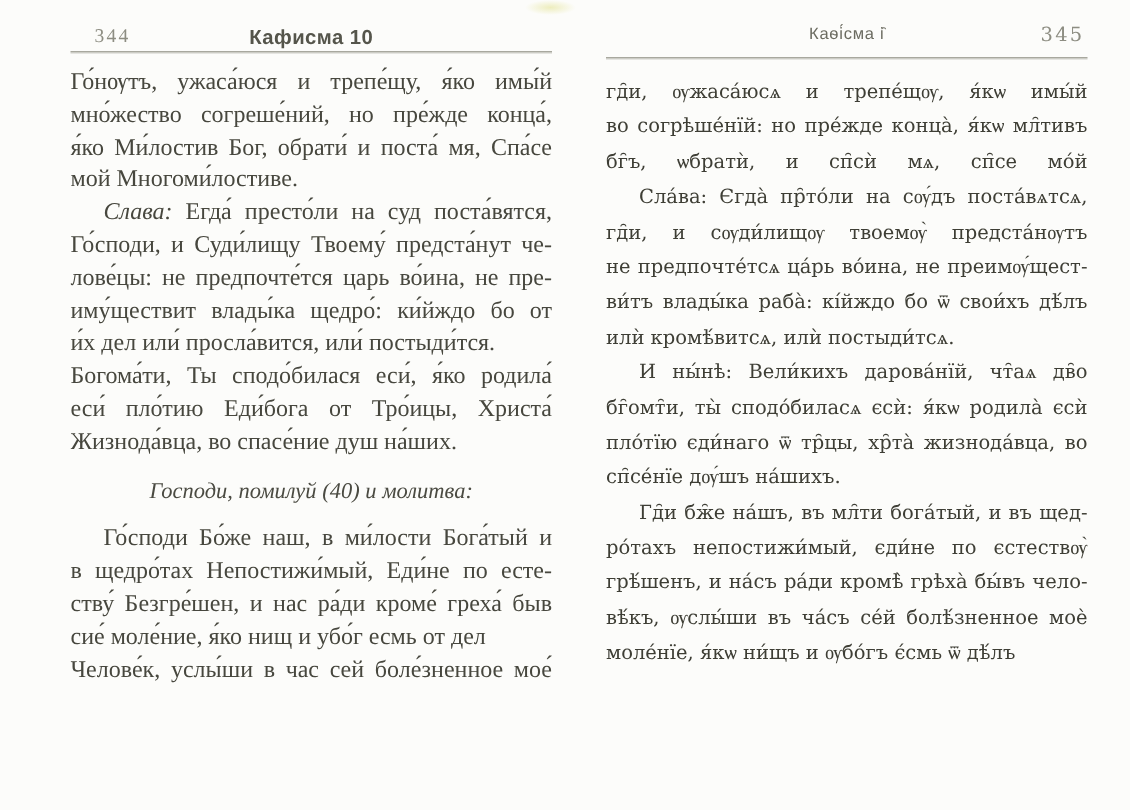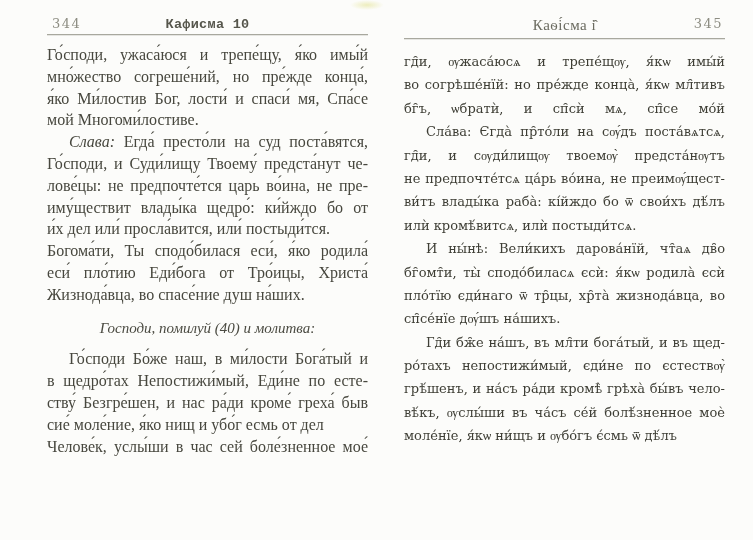--- a/index.html
+++ b/index.html
@@ -13,33 +13,33 @@
   .page { position: absolute; top: 0; height: 540px; }
   .page-left  { left: 47px;  width: 321px; }
   .page-right { left: 404px; width: 321px; }
 
   .hdr { position: absolute; top: 16px; left: 0; right: 0; height: 18px; }
   .pnum {
     position: absolute; top: 0;
     font-family: "DejaVu Serif", serif;
     font-size: 13px; color: #8d8d82; letter-spacing: 1.5px;
   }
-  .page-left  .pnum { left: 5px; }
+  .page-left  .pnum { left: 16px; font-family: Liberation Serif, serif; }
   .page-right .pnum { right: 2px; }
   .htitle {
     position: absolute; left: 0; right: 0; top: 1px;
     text-align: center;
   }
   .page-left .htitle {
-    font-family: Liberation Mono, monospace;
+    font-family: Liberation Sans, sans-serif;
     font-weight: bold; font-size: 13.5px; color: #55554b; letter-spacing: .3px;
   }
   .page-right .htitle {
-    font-family: Liberation Serif, serif;
-    font-size: 15px; color: #6b6b60; letter-spacing: .5px;
+    font-family: Liberation Sans, sans-serif;
+    font-size: 11px; color: #6b6b60; letter-spacing: .5px;
   }
   .rule { position: absolute; left: 0; right: 0; height: 1px; background: #a8a89e; box-shadow: 0 1px 0 rgba(160,160,150,.25); }
   .page-left  .rule { top: 34px; }
   .page-right .rule { top: 38px; }
 
   .pbody { position: absolute; left: 0; right: 0; }
   .page-left  .pbody { top: 44px; font: 16px/21.8px "Liberation Serif", serif; color: #47473e; }
   .page-right .pbody { top: 50px; font: 13px/23.4px "DejaVu Serif", serif; color: #3e3e35; }
 
   .line {
@@ -67,23 +67,23 @@
 
 <div class="spread">
 
   <div class="page page-left">
     <div class="hdr">
       <span class="pnum">344</span>
       <span class="htitle">Кафисма 10</span>
     </div>
     <div class="rule"></div>
     <div class="pbody">
-        <div class="line">Го́споди, ужаса́юся и трепе́щу, я́ко имы́й</div>
+        <div class="line">Го́нѹтъ, ужаса́юся и трепе́щу, я́ко имы́й</div>
         <div class="line">мно́жество согреше́ний, но пре́жде конца́,</div>
-        <div class="line">я́ко Ми́лостив Бог, лости́ и спаси́ мя, Спа́се</div>
+        <div class="line">я́ко Ми́лостив Бог, обрати́ и поста́ мя, Спа́се</div>
         <div class="line plast">мой Многоми́лостиве.</div>
         <div class="line indent"><span class="leadin">Слава:</span> Егда́ престо́ли на суд поста́вятся,</div>
         <div class="line">Го́споди, и Суди́лищу Твоему́ предста́нут че-</div>
         <div class="line">лове́цы: не предпочте́тся царь во́ина, не пре-</div>
         <div class="line">иму́ществит влады́ка щедро́: ки́йждо бо от сво-</div>
         <div class="line plast">и́х дел или́ просла́вится, или́ постыди́тся.</div>
         <div class="line">Богома́ти, Ты сподо́билася еси́, я́ко родила́</div>
         <div class="line">еси́ пло́тию Еди́бога от Тро́ицы, Христа́</div>
         <div class="line plast">Жизнода́вца, во спасе́ние душ на́ших.</div>
         <div class="line heading plast">Господи, помилуй (40) и молитва:</div>

